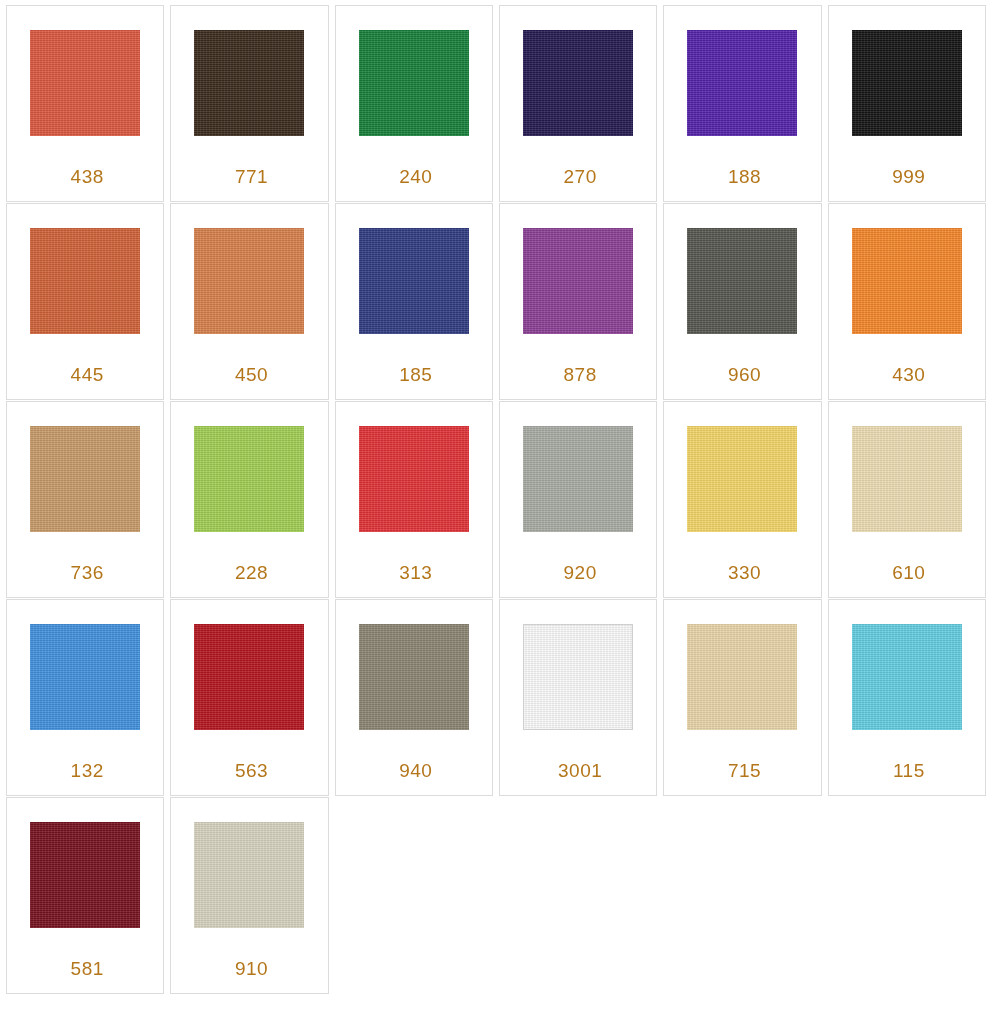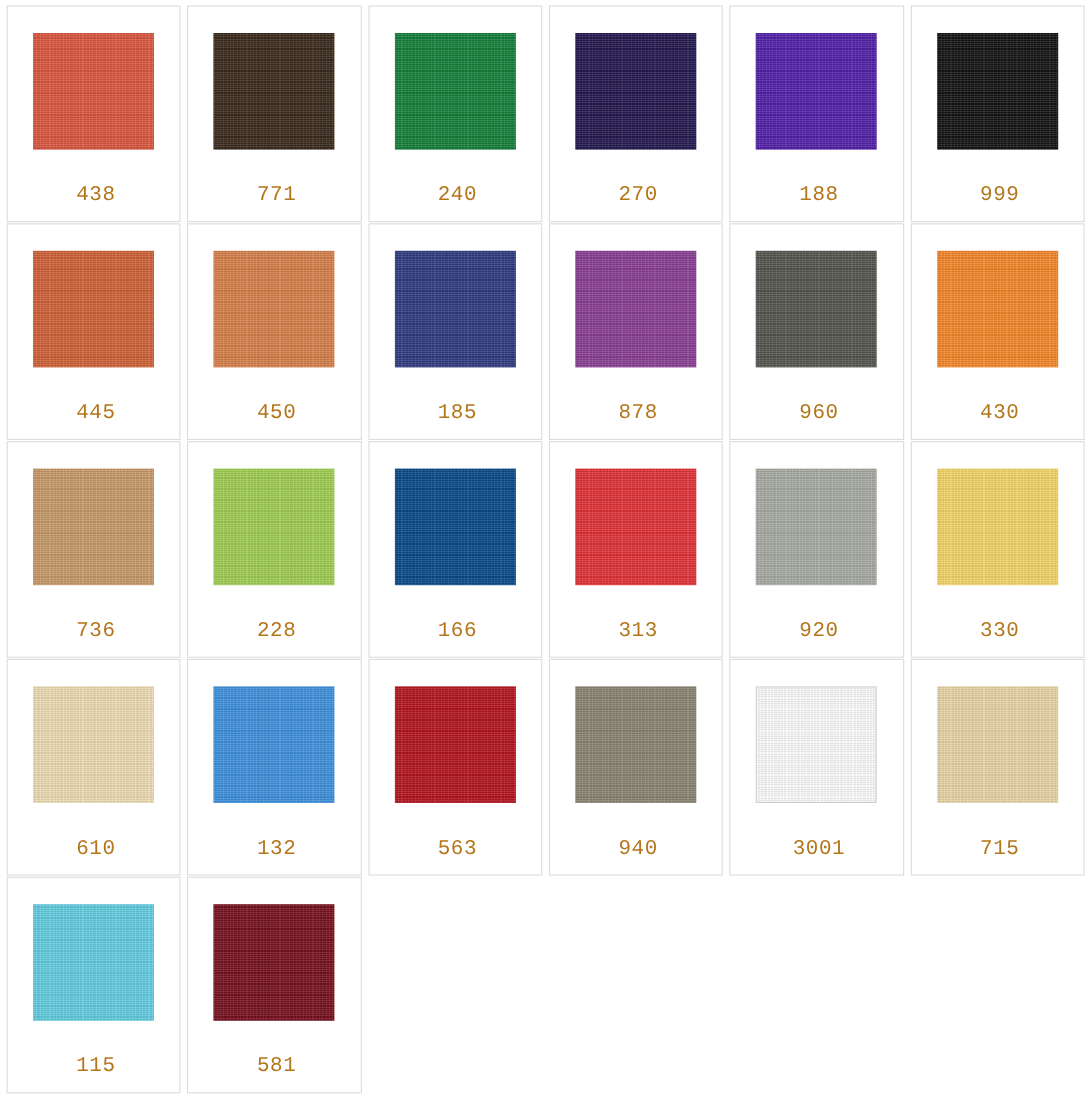--- a/index.html
+++ b/index.html
@@ -79,21 +79,21 @@
 
   .swatch-label {
     position: absolute;
     bottom: 13px;
     left: 4px;
     right: 0;
     text-align: center;
     font-size: 19px;
     letter-spacing: 0.5px;
     color: #b4761b;
-    font-family: Liberation Mono, monospace;
+    font-family: Liberation Sans, sans-serif;
   }
 </style>
 </head>
 <body>
 
 <div id="swatch-grid">
     <div class="swatch-card">
       <div class="swatch-chip-wrap">
         <div class="swatch-chip" style="background-color: rgb(217, 87, 63);"></div>
       </div>
@@ -172,26 +172,20 @@
       <div class="swatch-label">736</div>
     </div>
     <div class="swatch-card">
       <div class="swatch-chip-wrap">
         <div class="swatch-chip" style="background-color: rgb(160, 206, 82);"></div>
       </div>
       <div class="swatch-label">228</div>
     </div>
     <div class="swatch-card">
       <div class="swatch-chip-wrap">
-        <div class="swatch-chip" style="background-color: rgb(8, 74, 136);"></div>
-      </div>
-      <div class="swatch-label">166</div>
-    </div>
-    <div class="swatch-card">
-      <div class="swatch-chip-wrap">
         <div class="swatch-chip" style="background-color: rgb(224, 50, 55);"></div>
       </div>
       <div class="swatch-label">313</div>
     </div>
     <div class="swatch-card">
       <div class="swatch-chip-wrap">
         <div class="swatch-chip" style="background-color: rgb(168, 171, 164);"></div>
       </div>
       <div class="swatch-label">920</div>
     </div>
@@ -242,13 +236,19 @@
         <div class="swatch-chip" style="background-color: rgb(99, 205, 224);"></div>
       </div>
       <div class="swatch-label">115</div>
     </div>
     <div class="swatch-card">
       <div class="swatch-chip-wrap">
         <div class="swatch-chip" style="background-color: rgb(118, 18, 32);"></div>
       </div>
       <div class="swatch-label">581</div>
     </div>
+    <div class="swatch-card">
+      <div class="swatch-chip-wrap">
+        <div class="swatch-chip" style="background-color: rgb(215, 210, 191);"></div>
+      </div>
+      <div class="swatch-label">910</div>
+    </div>
   </div>
 
 </body></html>

